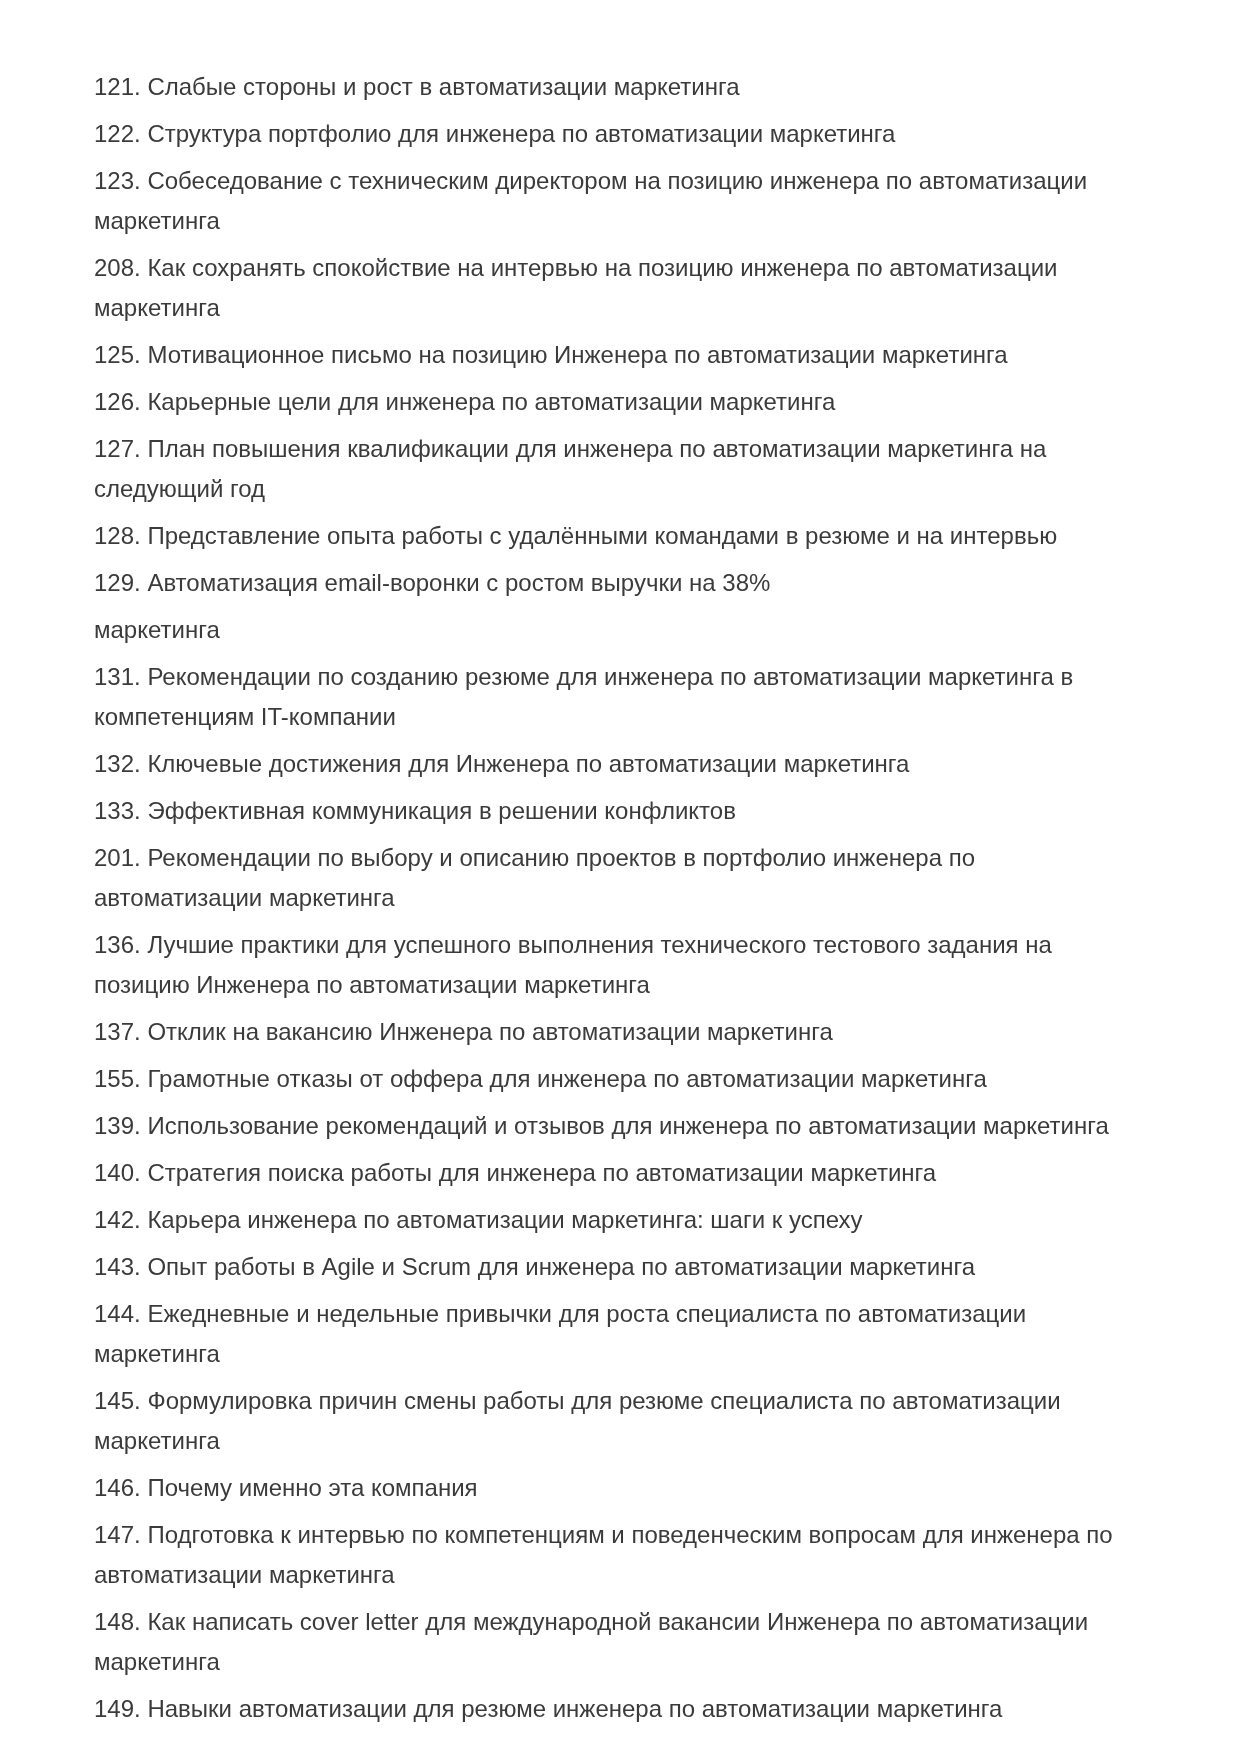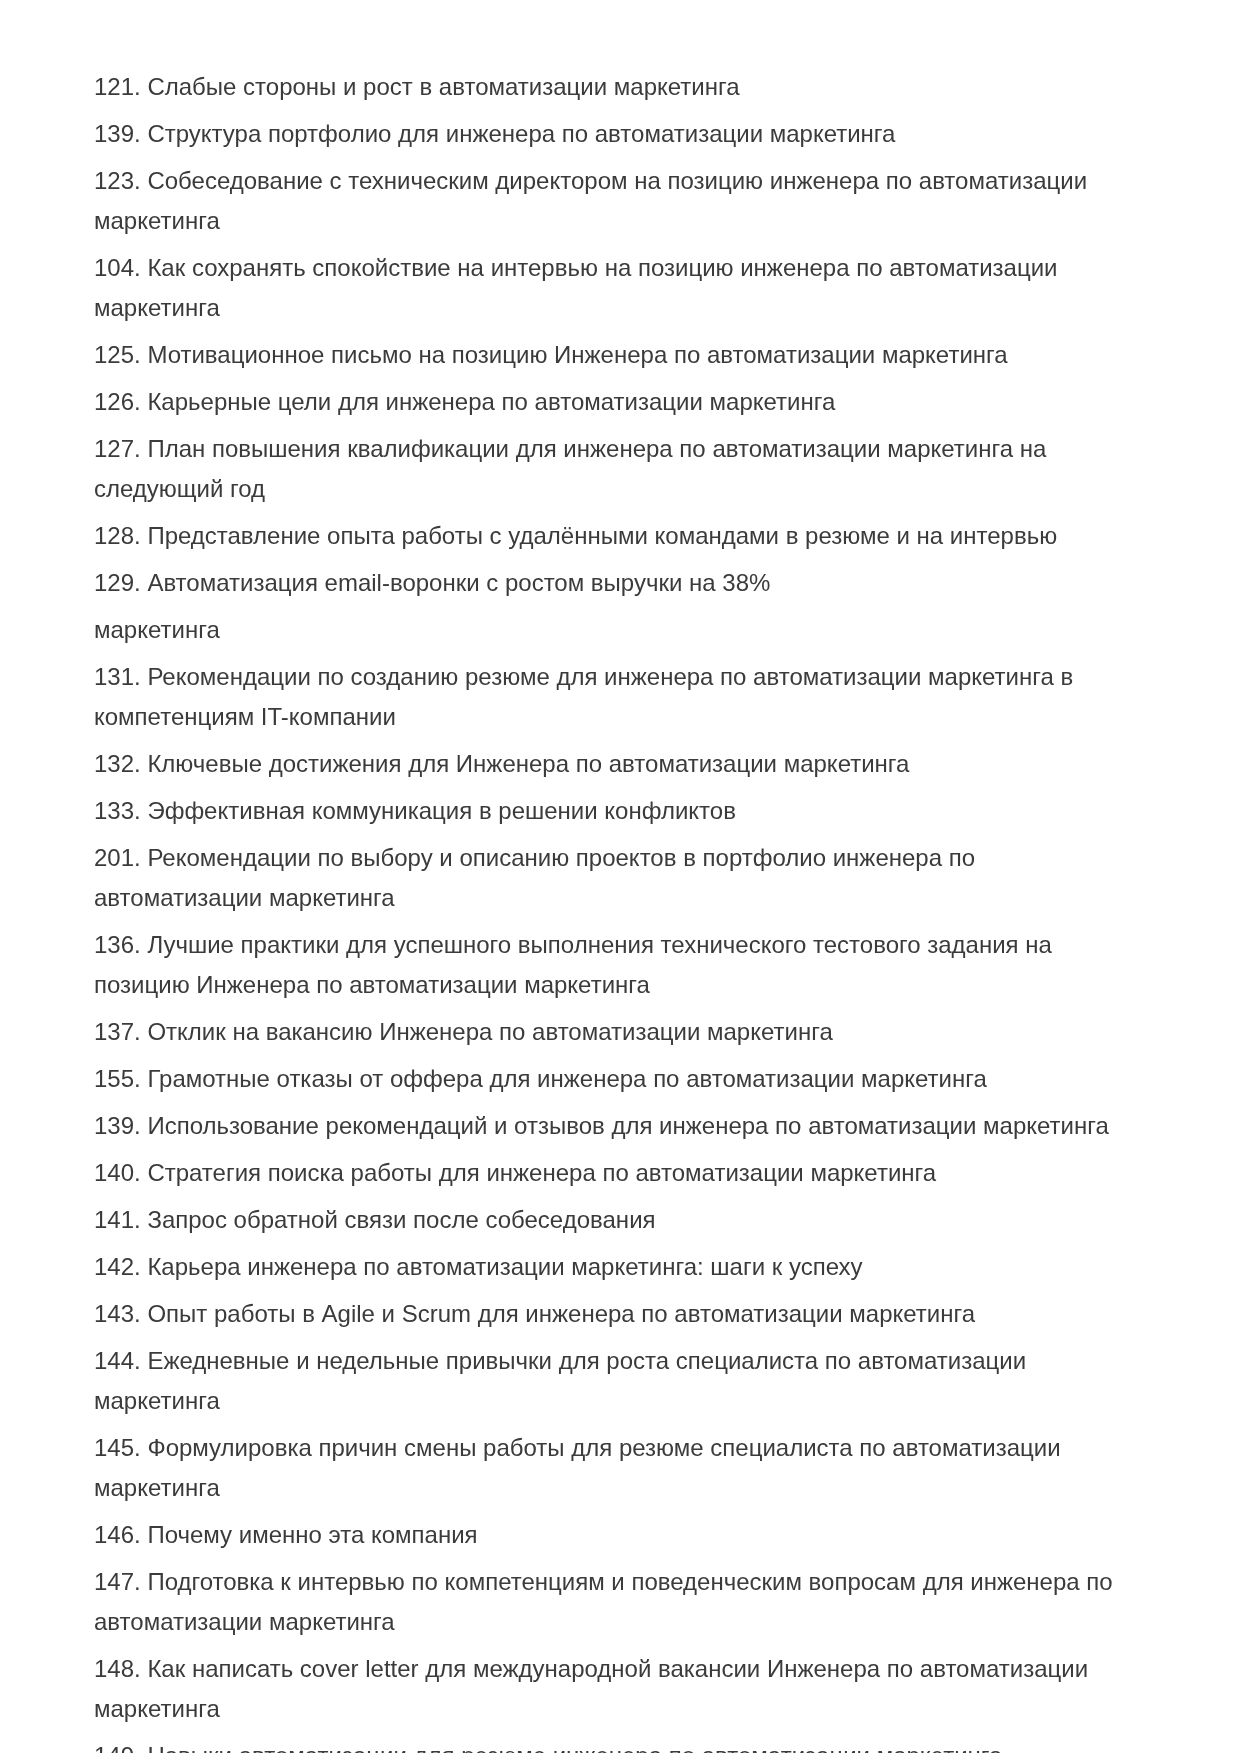--- a/index.html
+++ b/index.html
@@ -33,28 +33,28 @@
 </style>
 </head>
 <body>
 
 <main class="page">
   <section class="topic-list" id="topic-list">
       <p class="item">
         <span class="line">121. Слабые стороны и рост в автоматизации маркетинга</span>
       </p>
       <p class="item">
-        <span class="line">139. Структура портфолио для инженера по автоматизации маркетинга</span>
+        <span class="line">122. Структура портфолио для инженера по автоматизации маркетинга</span>
       </p>
       <p class="item">
         <span class="line">123. Собеседование с техническим директором на позицию инженера по автоматизации</span>
         <span class="line">маркетинга</span>
       </p>
       <p class="item">
-        <span class="line">104. Как сохранять спокойствие на интервью на позицию инженера по автоматизации</span>
+        <span class="line">208. Как сохранять спокойствие на интервью на позицию инженера по автоматизации</span>
         <span class="line">маркетинга</span>
       </p>
       <p class="item">
         <span class="line">125. Мотивационное письмо на позицию Инженера по автоматизации маркетинга</span>
       </p>
       <p class="item">
         <span class="line">126. Карьерные цели для инженера по автоматизации маркетинга</span>
       </p>
       <p class="item">
         <span class="line">127. План повышения квалификации для инженера по автоматизации маркетинга на</span>
@@ -93,23 +93,20 @@
       <p class="item">
         <span class="line">155. Грамотные отказы от оффера для инженера по автоматизации маркетинга</span>
       </p>
       <p class="item">
         <span class="line">139. Использование рекомендаций и отзывов для инженера по автоматизации маркетинга</span>
       </p>
       <p class="item">
         <span class="line">140. Стратегия поиска работы для инженера по автоматизации маркетинга</span>
       </p>
       <p class="item">
-        <span class="line">141. Запрос обратной связи после собеседования</span>
-      </p>
-      <p class="item">
         <span class="line">142. Карьера инженера по автоматизации маркетинга: шаги к успеху</span>
       </p>
       <p class="item">
         <span class="line">143. Опыт работы в Agile и Scrum для инженера по автоматизации маркетинга</span>
       </p>
       <p class="item">
         <span class="line">144. Ежедневные и недельные привычки для роста специалиста по автоматизации</span>
         <span class="line">маркетинга</span>
       </p>
       <p class="item">

